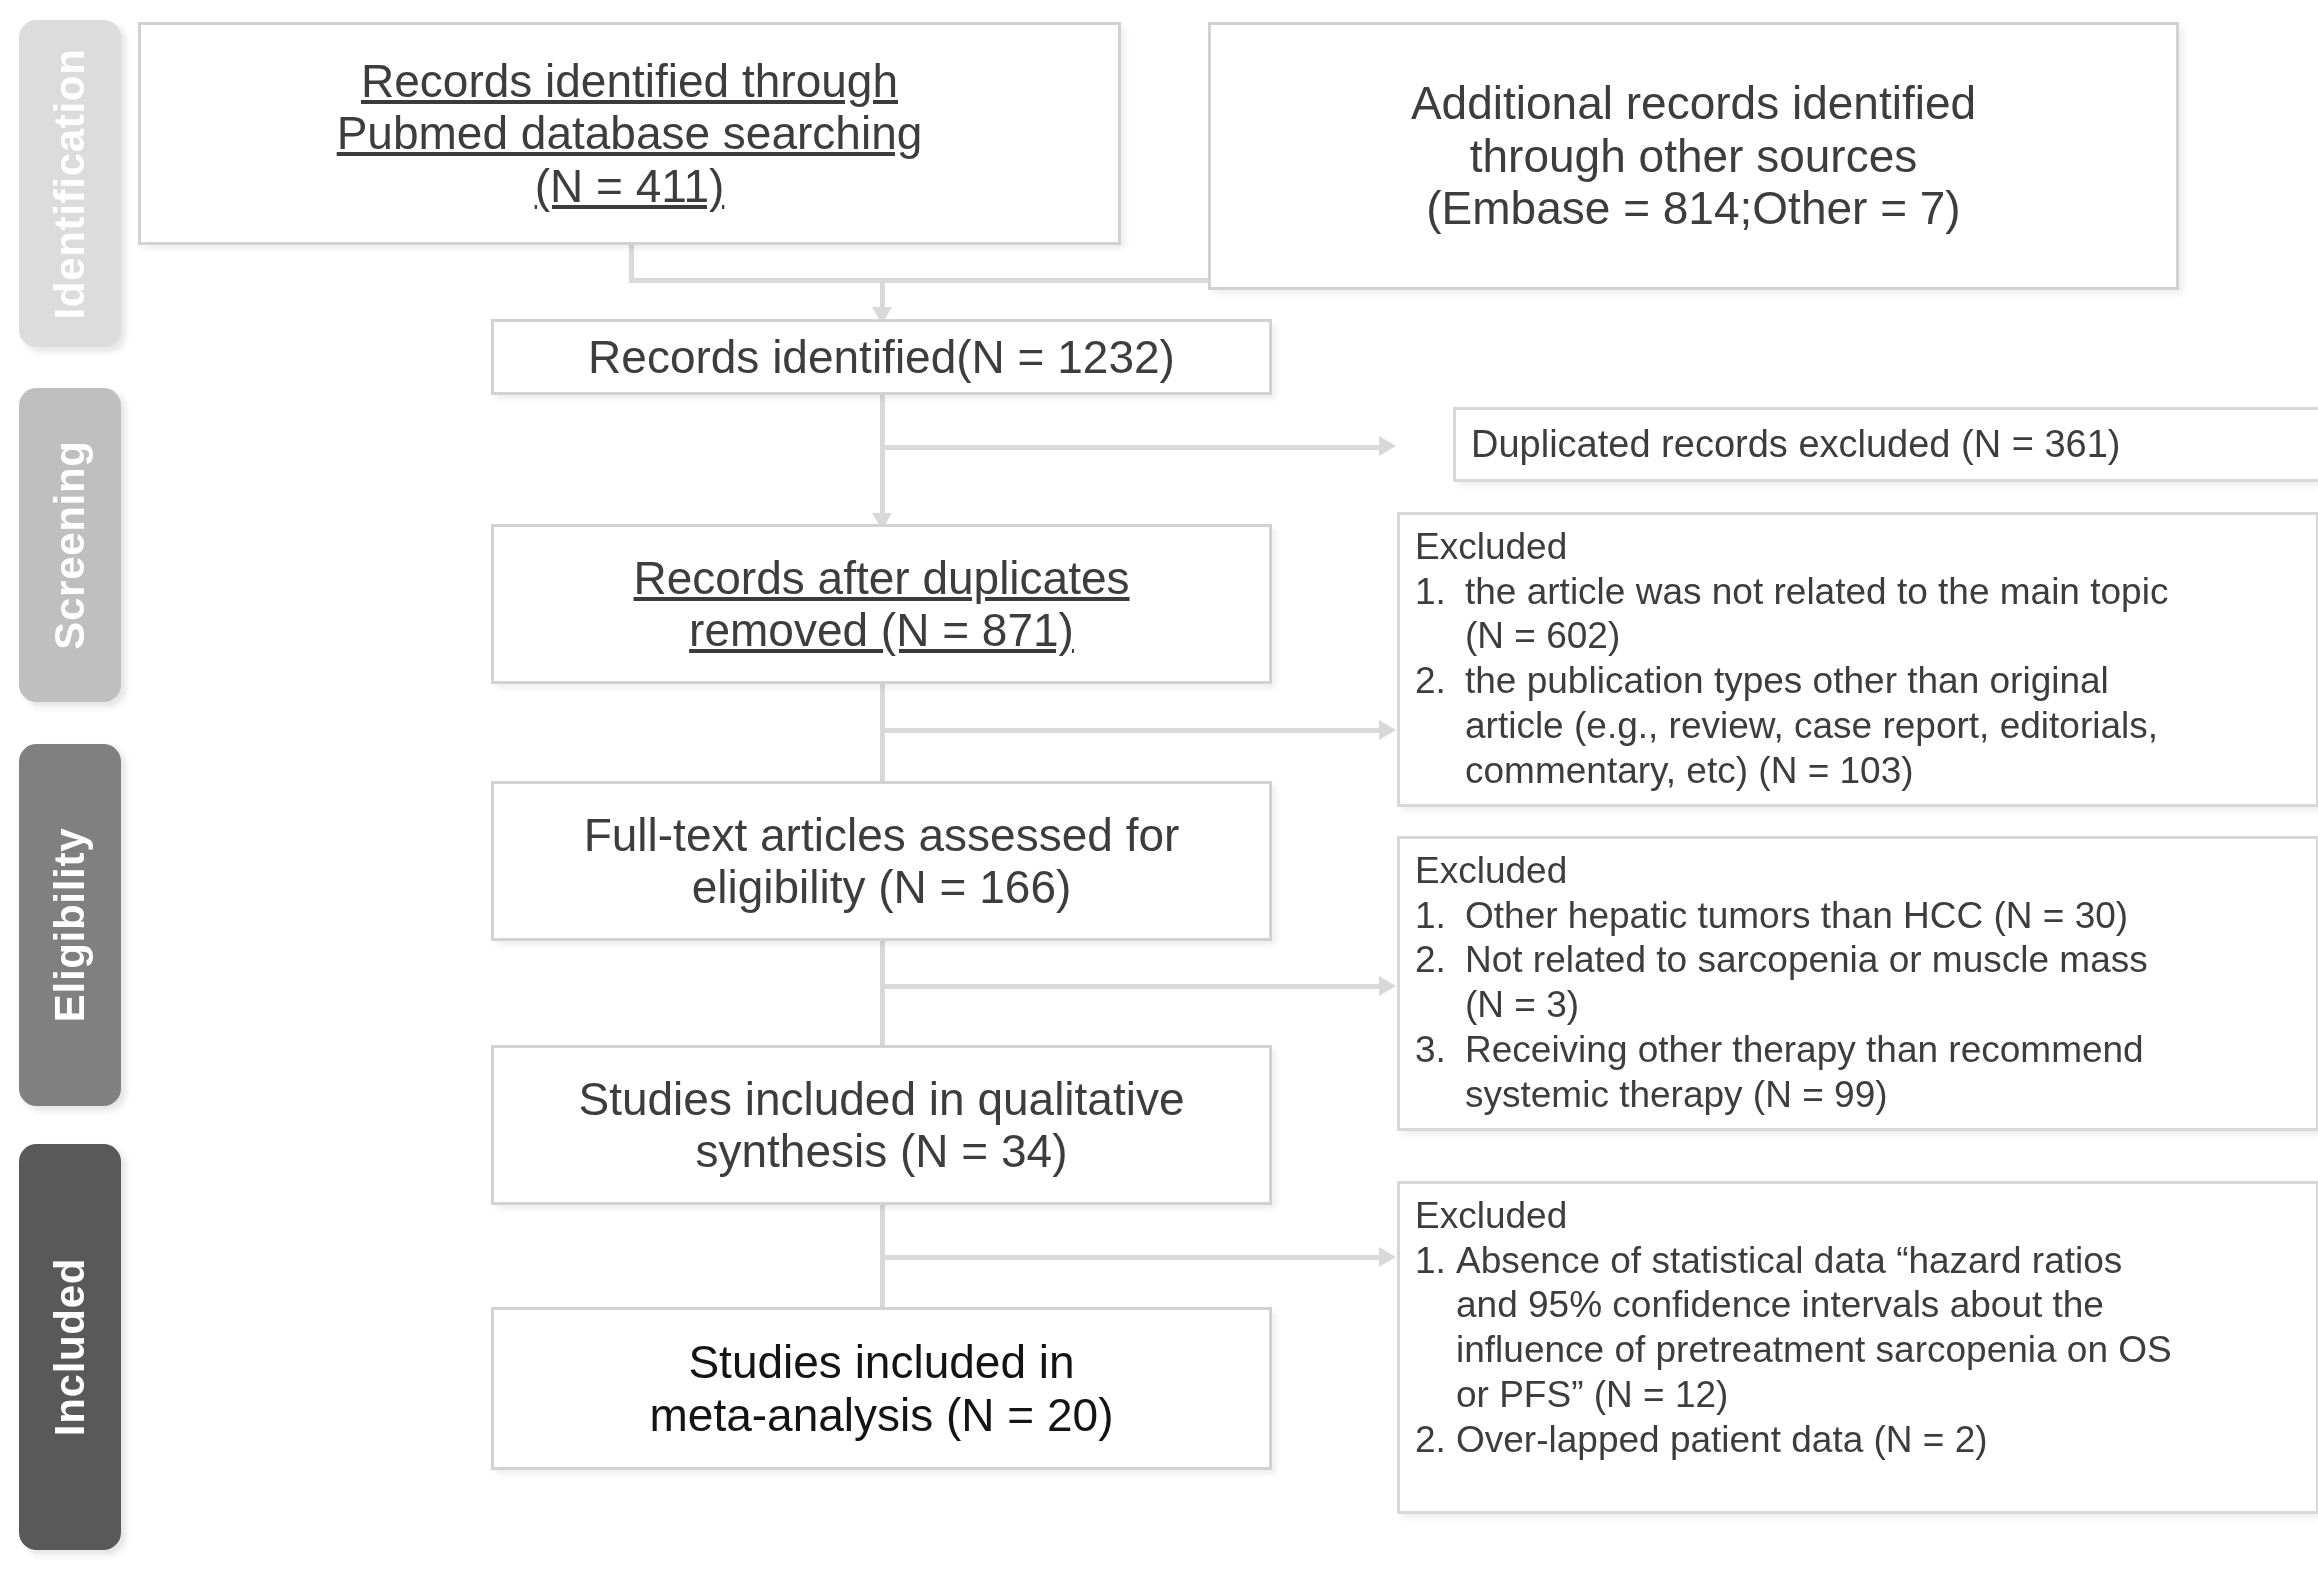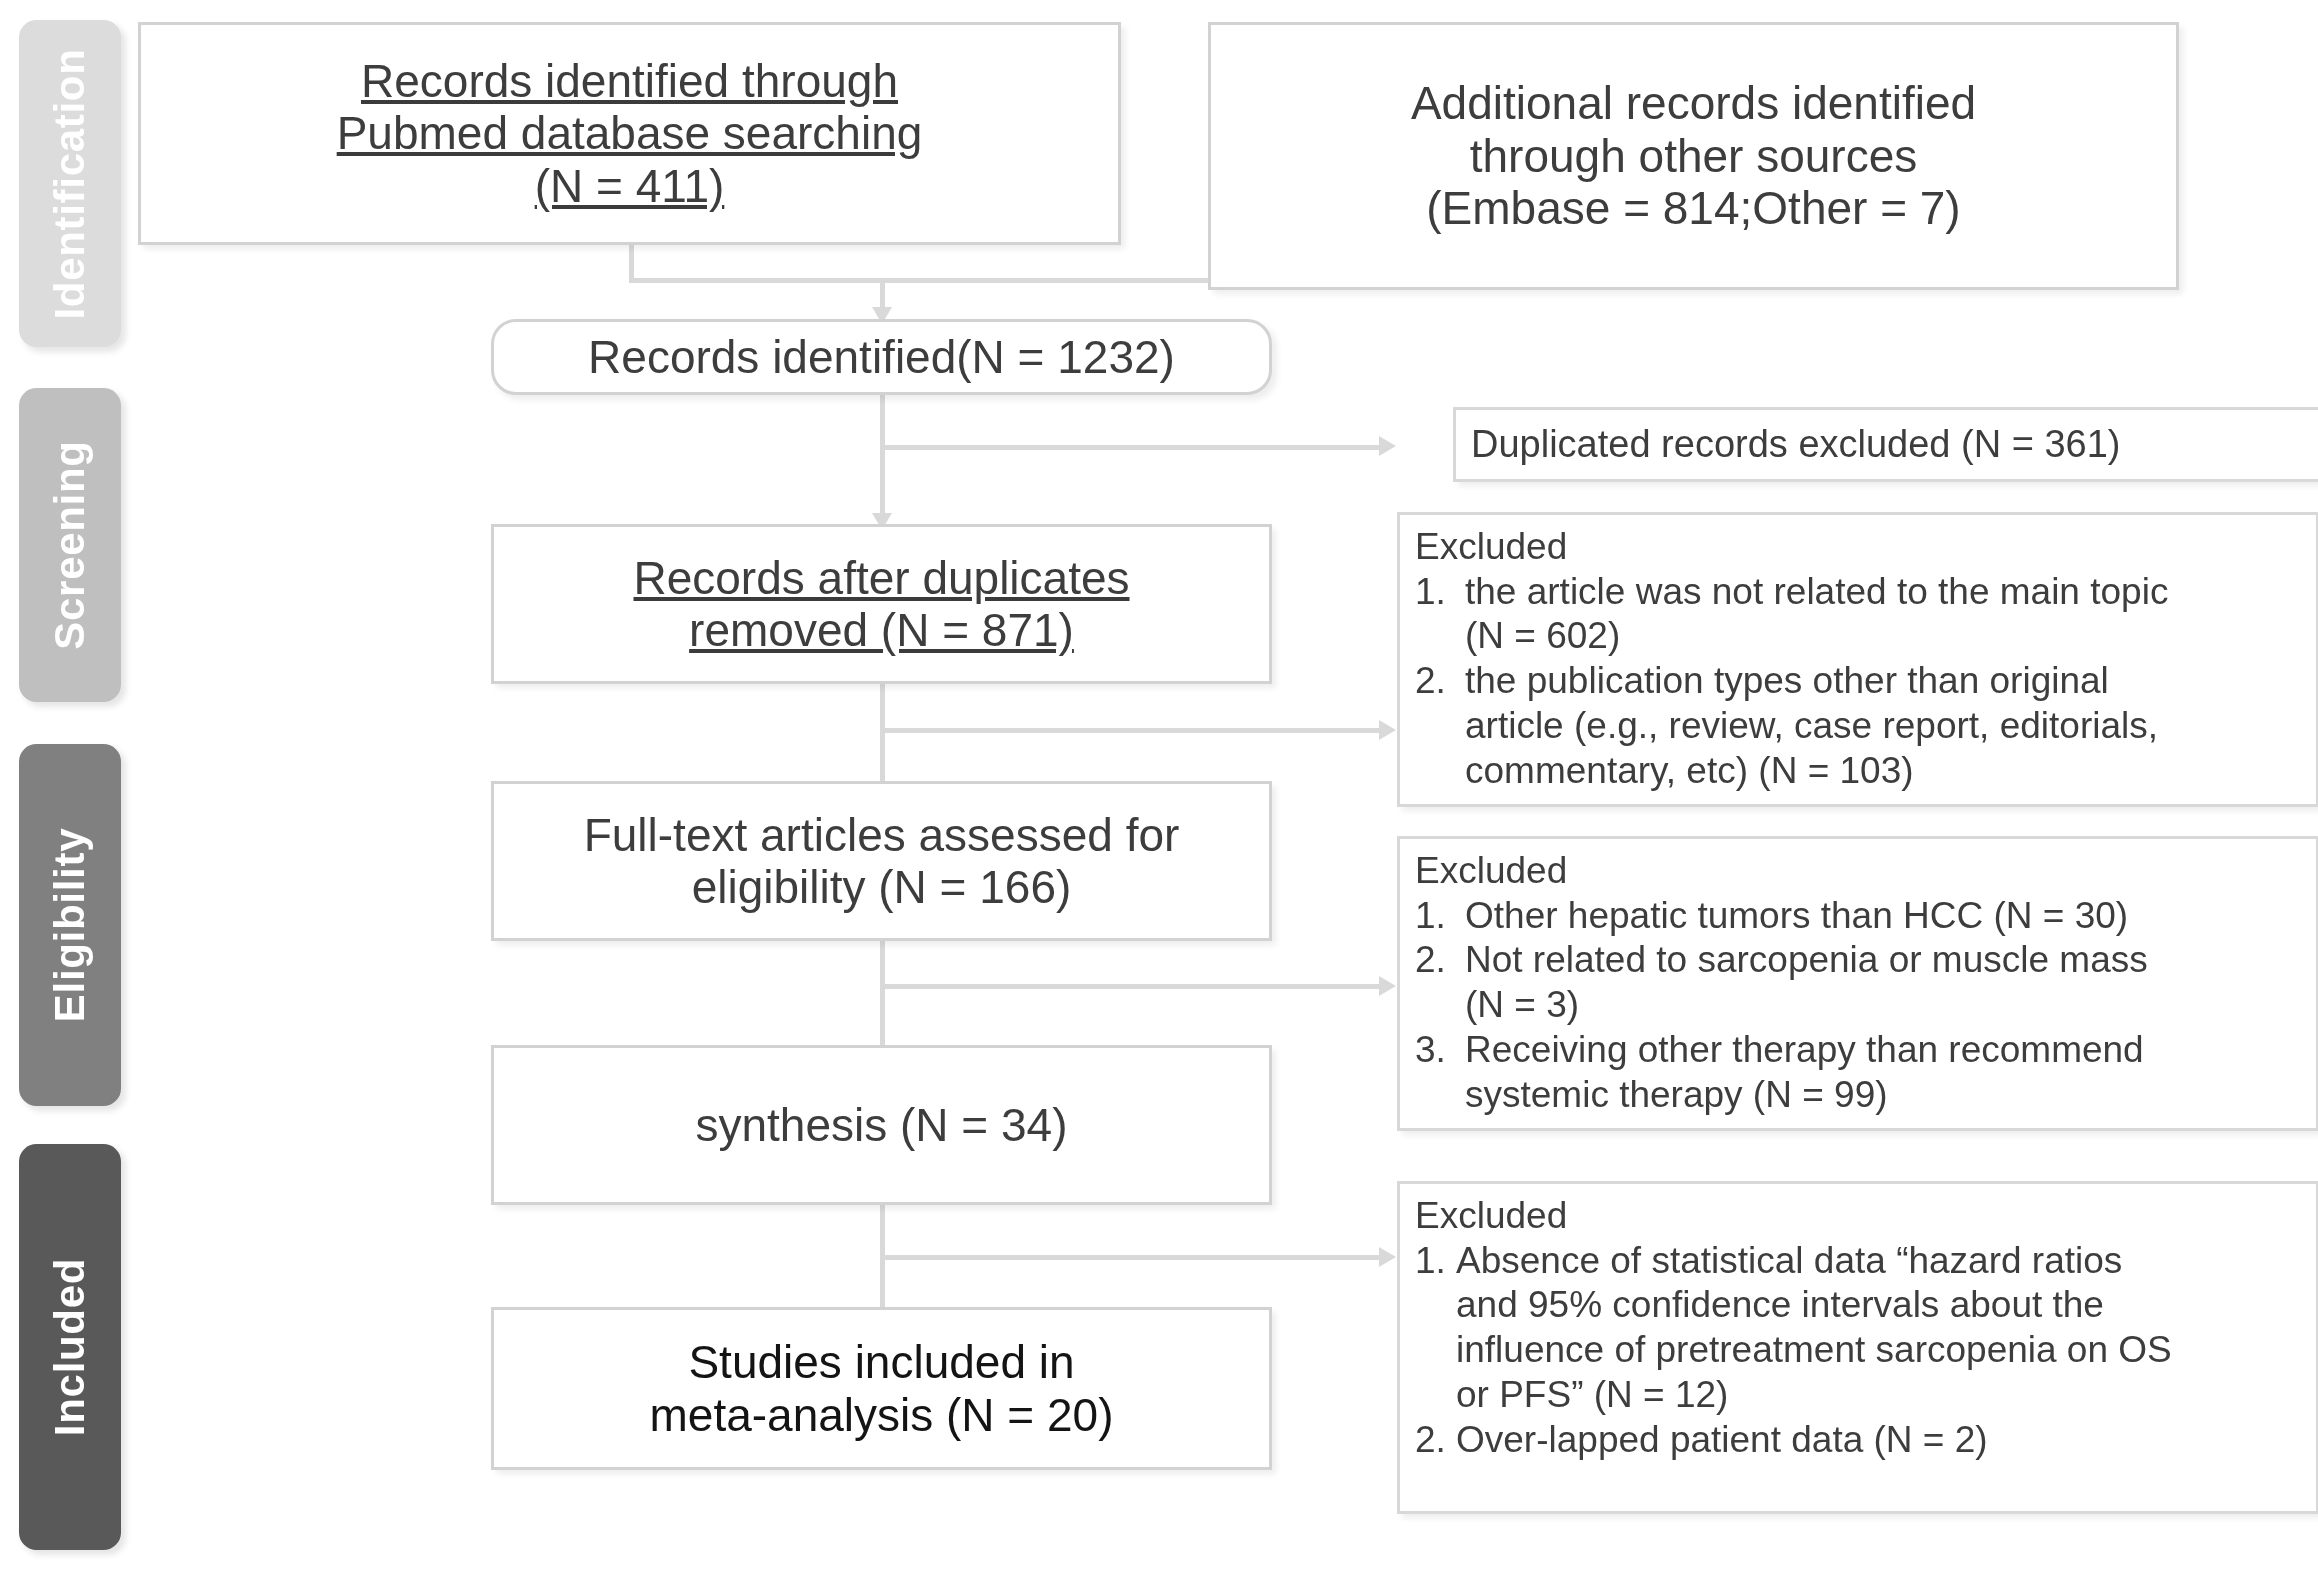--- a/index.html
+++ b/index.html
@@ -177,21 +177,21 @@
   </div>
 
   <div class="fbox" style="left:1208px;top:22px;width:971px;height:268px;">
     <div class="inner">
       <div class="line">Additional records identified</div>
       <div class="line">through other sources</div>
       <div class="line">(Embase = 814;Other = 7)</div>
     </div>
   </div>
 
-  <div class="fbox" style="left:491px;top:319px;width:781px;height:76px;border-radius:25px;">
+  <div class="fbox" style="left:491px;top:319px;width:781px;height:76px;">
     <div class="inner">
       <div class="line">Records identified(N = 1232)</div>
     </div>
   </div>
 
   <div class="fbox" style="left:491px;top:524px;width:781px;height:160px;text-decoration:underline;">
     <div class="inner">
       <div class="line">Records after duplicates</div>
       <div class="line">removed (N = 871)</div>
     </div>
@@ -199,20 +199,21 @@
 
   <div class="fbox" style="left:491px;top:781px;width:781px;height:160px;">
     <div class="inner">
       <div class="line">Full-text articles assessed for</div>
       <div class="line">eligibility (N = 166)</div>
     </div>
   </div>
 
   <div class="fbox" style="left:491px;top:1045px;width:781px;height:160px;">
     <div class="inner">
+      <div class="line">Studies included in qualitative</div>
       <div class="line">synthesis (N = 34)</div>
     </div>
   </div>
 
   <div class="fbox emphasis" style="left:491px;top:1307px;width:781px;height:163px;">
     <div class="inner">
       <div class="line">Studies included in</div>
       <div class="line">meta-analysis (N = 20)</div>
     </div>
   </div>

